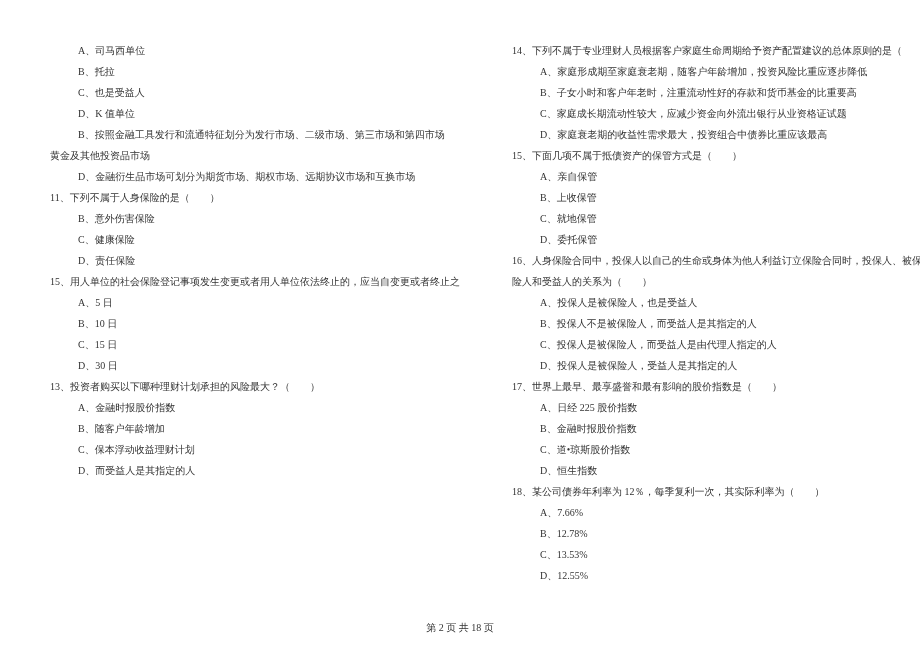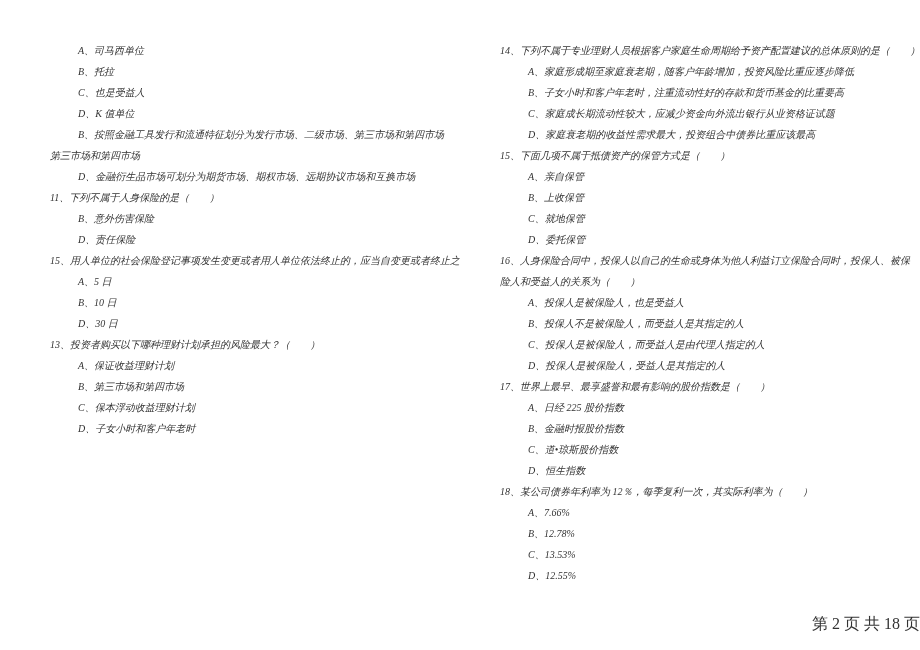--- a/index.html
+++ b/index.html
@@ -12,71 +12,72 @@
       height: 650px;
       background: #ffffff;
       font-family: "SimSun", serif;
       font-size: 10px;
       color: #333333;
       padding: 40px 50px 20px 50px;
       position: relative;
     }
     .columns {
       display: flex;
-      gap: 40px;
+      gap: 52px;
       height: 570px;
-      font-style: italic;
     }
     .col {
       flex: 1;
       line-height: 2.1;
     }
     .line {
       white-space: nowrap;
     }
     .indent1 {
       padding-left: 28px;
     }
     .q-indent {
       padding-left: 0;
     }
     .footer {
       position: absolute;
       bottom: 15px;
       left: 0;
       right: 0;
-      text-align: right;
-      font-size: 16px;
+      text-align: center;
+      font-size: 10px;
       color: #333333;
     }
   </style>
 </head>
 <body>
 
 <div class="columns">
   <div class="col" id="left-col">
       <div class="line indent1">A、司马西单位</div>
       <div class="line indent1">B、托拉</div>
       <div class="line indent1">C、也是受益人</div>
       <div class="line indent1">D、K 值单位</div>
       <div class="line indent1">B、按照金融工具发行和流通特征划分为发行市场、二级市场、第三市场和第四市场</div>
-      <div class="line q-indent">第三市场和第四市场</div>
+      <div class="line q-indent">黄金及其他投资品市场</div>
       <div class="line indent1">D、金融衍生品市场可划分为期货市场、期权市场、远期协议市场和互换市场</div>
       <div class="line q-indent">11、下列不属于人身保险的是（　　）</div>
       <div class="line indent1">B、意外伤害保险</div>
+      <div class="line indent1">C、健康保险</div>
       <div class="line indent1">D、责任保险</div>
       <div class="line q-indent">15、用人单位的社会保险登记事项发生变更或者用人单位依法终止的，应当自变更或者终止之</div>
       <div class="line indent1">A、5 日</div>
       <div class="line indent1">B、10 日</div>
+      <div class="line indent1">C、15 日</div>
       <div class="line indent1">D、30 日</div>
       <div class="line q-indent">13、投资者购买以下哪种理财计划承担的风险最大？（　　）</div>
-      <div class="line indent1">A、保证收益理财计划</div>
-      <div class="line indent1">B、第三市场和第四市场</div>
+      <div class="line indent1">A、金融时报股价指数</div>
+      <div class="line indent1">B、随客户年龄增加</div>
       <div class="line indent1">C、保本浮动收益理财计划</div>
-      <div class="line indent1">D、子女小时和客户年老时</div>
+      <div class="line indent1">D、而受益人是其指定的人</div>
     </div>
   <div class="col" id="right-col">
       <div class="line q-indent">14、下列不属于专业理财人员根据客户家庭生命周期给予资产配置建议的总体原则的是（　　）</div>
       <div class="line indent1">A、家庭形成期至家庭衰老期，随客户年龄增加，投资风险比重应逐步降低</div>
       <div class="line indent1">B、子女小时和客户年老时，注重流动性好的存款和货币基金的比重要高</div>
       <div class="line indent1">C、家庭成长期流动性较大，应减少资金向外流出银行从业资格证试题</div>
       <div class="line indent1">D、家庭衰老期的收益性需求最大，投资组合中债券比重应该最高</div>
       <div class="line q-indent">15、下面几项不属于抵债资产的保管方式是（　　）</div>
       <div class="line indent1">A、亲自保管</div>
       <div class="line indent1">B、上收保管</div>

